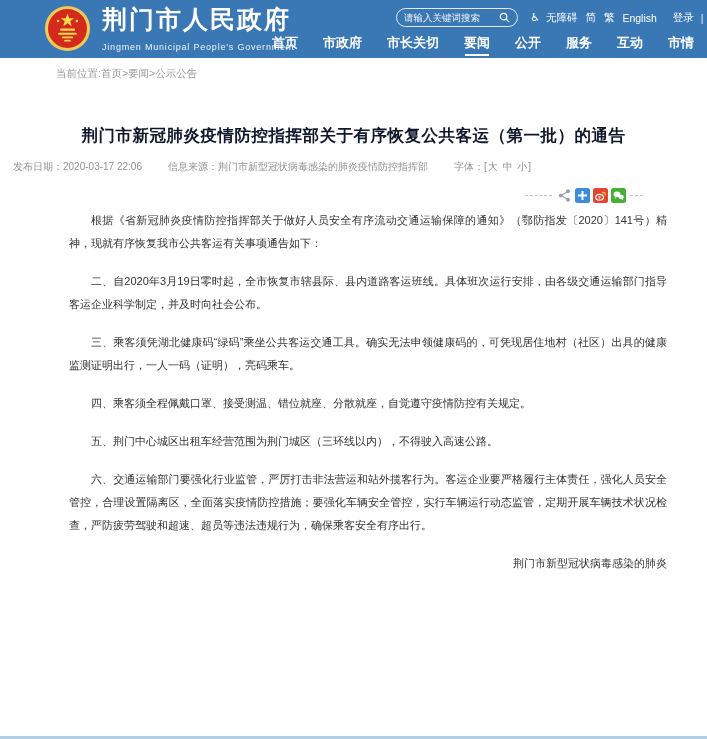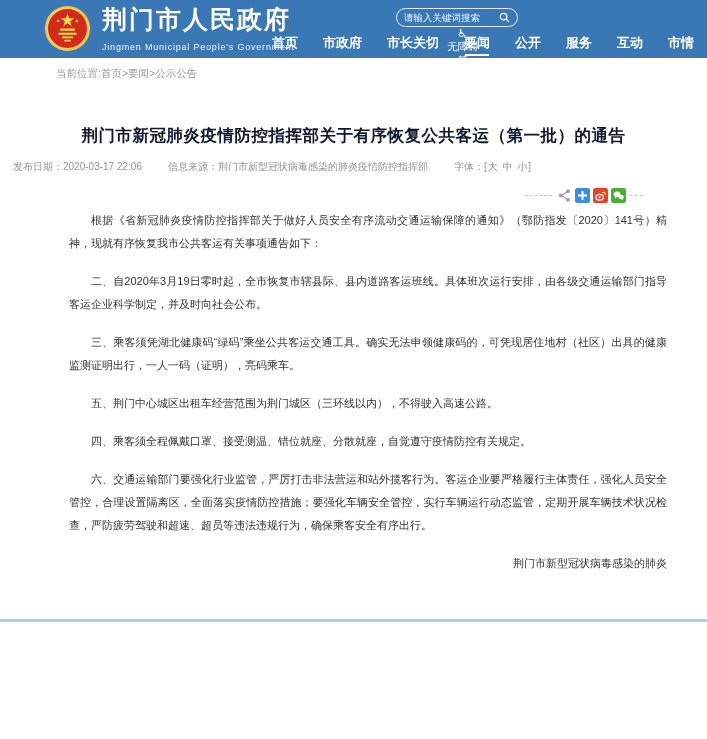--- a/index.html
+++ b/index.html
@@ -1,28 +1,28 @@
 <!DOCTYPE html>
 <html><head>
 <meta charset="utf-8">
 <style>
   * { margin:0; padding:0; box-sizing:border-box; }
   html,body { width:707px; height:739px; }
   body { font-family:"Liberation Sans","DejaVu Sans",sans-serif; background:#fff; }
-  .page { position:relative; width:707px; height:622px; background:#fff; overflow:hidden; }
+  .page { position:relative; width:707px; height:739px; background:#fff; overflow:hidden; }
 
   
   .header { position:absolute; top:0; left:0; right:0; height:58px; background:#3a77b5; }
   .logo { position:absolute; left:44px; top:5px; display:flex; align-items:center; }
   .emblem { width:47px; height:47px; flex:0 0 auto; }
   .site-title { margin-left:11px; color:#fff; }
   .site-title .cn { font-size:25px; font-weight:bold; letter-spacing:2px; line-height:27px; }
   .site-title .en { font-size:9px; letter-spacing:0.8px; opacity:.92; margin-top:9px; }
 
-  .utility { position:absolute; top:8px; left:396px; display:flex; align-items:center; color:#fff; font-size:10.5px; white-space:nowrap;flex-direction:column; }
+  .utility { position:absolute; top:8px; left:396px; display:flex; align-items:center; color:#fff; font-size:10.5px; white-space:nowrap; }
   .search-pill { width:122px; height:19px; border:1px solid rgba(255,255,255,.85); border-radius:10px; display:flex; align-items:center; padding:0 7px; margin-right:12px; }
   .search-pill input { flex:1; border:none; outline:none; background:transparent; color:#fff; font-size:9.5px; width:90px; font-family:inherit; }
   .search-pill input::placeholder { color:rgba(255,255,255,.92); }
   .u-item { margin:0 4px; cursor:pointer; }
   .u-sep { margin:0 3px; opacity:.85; }
   .a11y-glyph { font-size:11px; margin-right:2px; }
 
   .nav { position:absolute; top:33px; right:13px; display:flex; gap:25px; }
   .nav-item { color:#fff; font-size:13px; font-weight:bold; line-height:20px; cursor:pointer; position:relative; }
   .nav-item.active::after { content:""; position:absolute; left:1px; right:1px; bottom:-3px; height:2px; background:#fff; }
@@ -147,22 +147,22 @@
       <path d="M11.6 10.9 L12.3 12.3 L10.4 11.3 Z" fill="#fff"></path>
     </svg>
     <span class="dash right"></span>
   </div>
 
   <div class="article-body">
 
     <p>根据《省新冠肺炎疫情防控指挥部关于做好人员安全有序流动交通运输保障的通知》（鄂防指发〔2020〕141号）精神，现就有序恢复我市公共客运有关事项通告如下：</p>
     <p>二、自2020年3月19日零时起，全市恢复市辖县际、县内道路客运班线。具体班次运行安排，由各级交通运输部门指导客运企业科学制定，并及时向社会公布。</p>
     <p>三、乘客须凭湖北健康码“绿码”乘坐公共客运交通工具。确实无法申领健康码的，可凭现居住地村（社区）出具的健康监测证明出行，一人一码（证明），亮码乘车。</p>
+    <p>四、乘客须全程佩戴口罩、接受测温、错位就座、分散就座，自觉遵守疫情防控有关规定。</p>
     <p>五、荆门中心城区出租车经营范围为荆门城区（三环线以内），不得驶入高速公路。</p>
-    <p>四、乘客须全程佩戴口罩、接受测温、错位就座、分散就座，自觉遵守疫情防控有关规定。</p>
     <p>六、交通运输部门要强化行业监管，严厉打击非法营运和站外揽客行为。客运企业要严格履行主体责任，强化人员安全管控，合理设置隔离区，全面落实疫情防控措施；要强化车辆安全管控，实行车辆运行动态监管，定期开展车辆技术状况检查，严防疲劳驾驶和超速、超员等违法违规行为，确保乘客安全有序出行。</p>
 
     <div class="signature">
       <div class="sig-inner">
         <div>荆门市新型冠状病毒感染的肺炎</div>
         
         
       </div>
     </div>
   </div>

